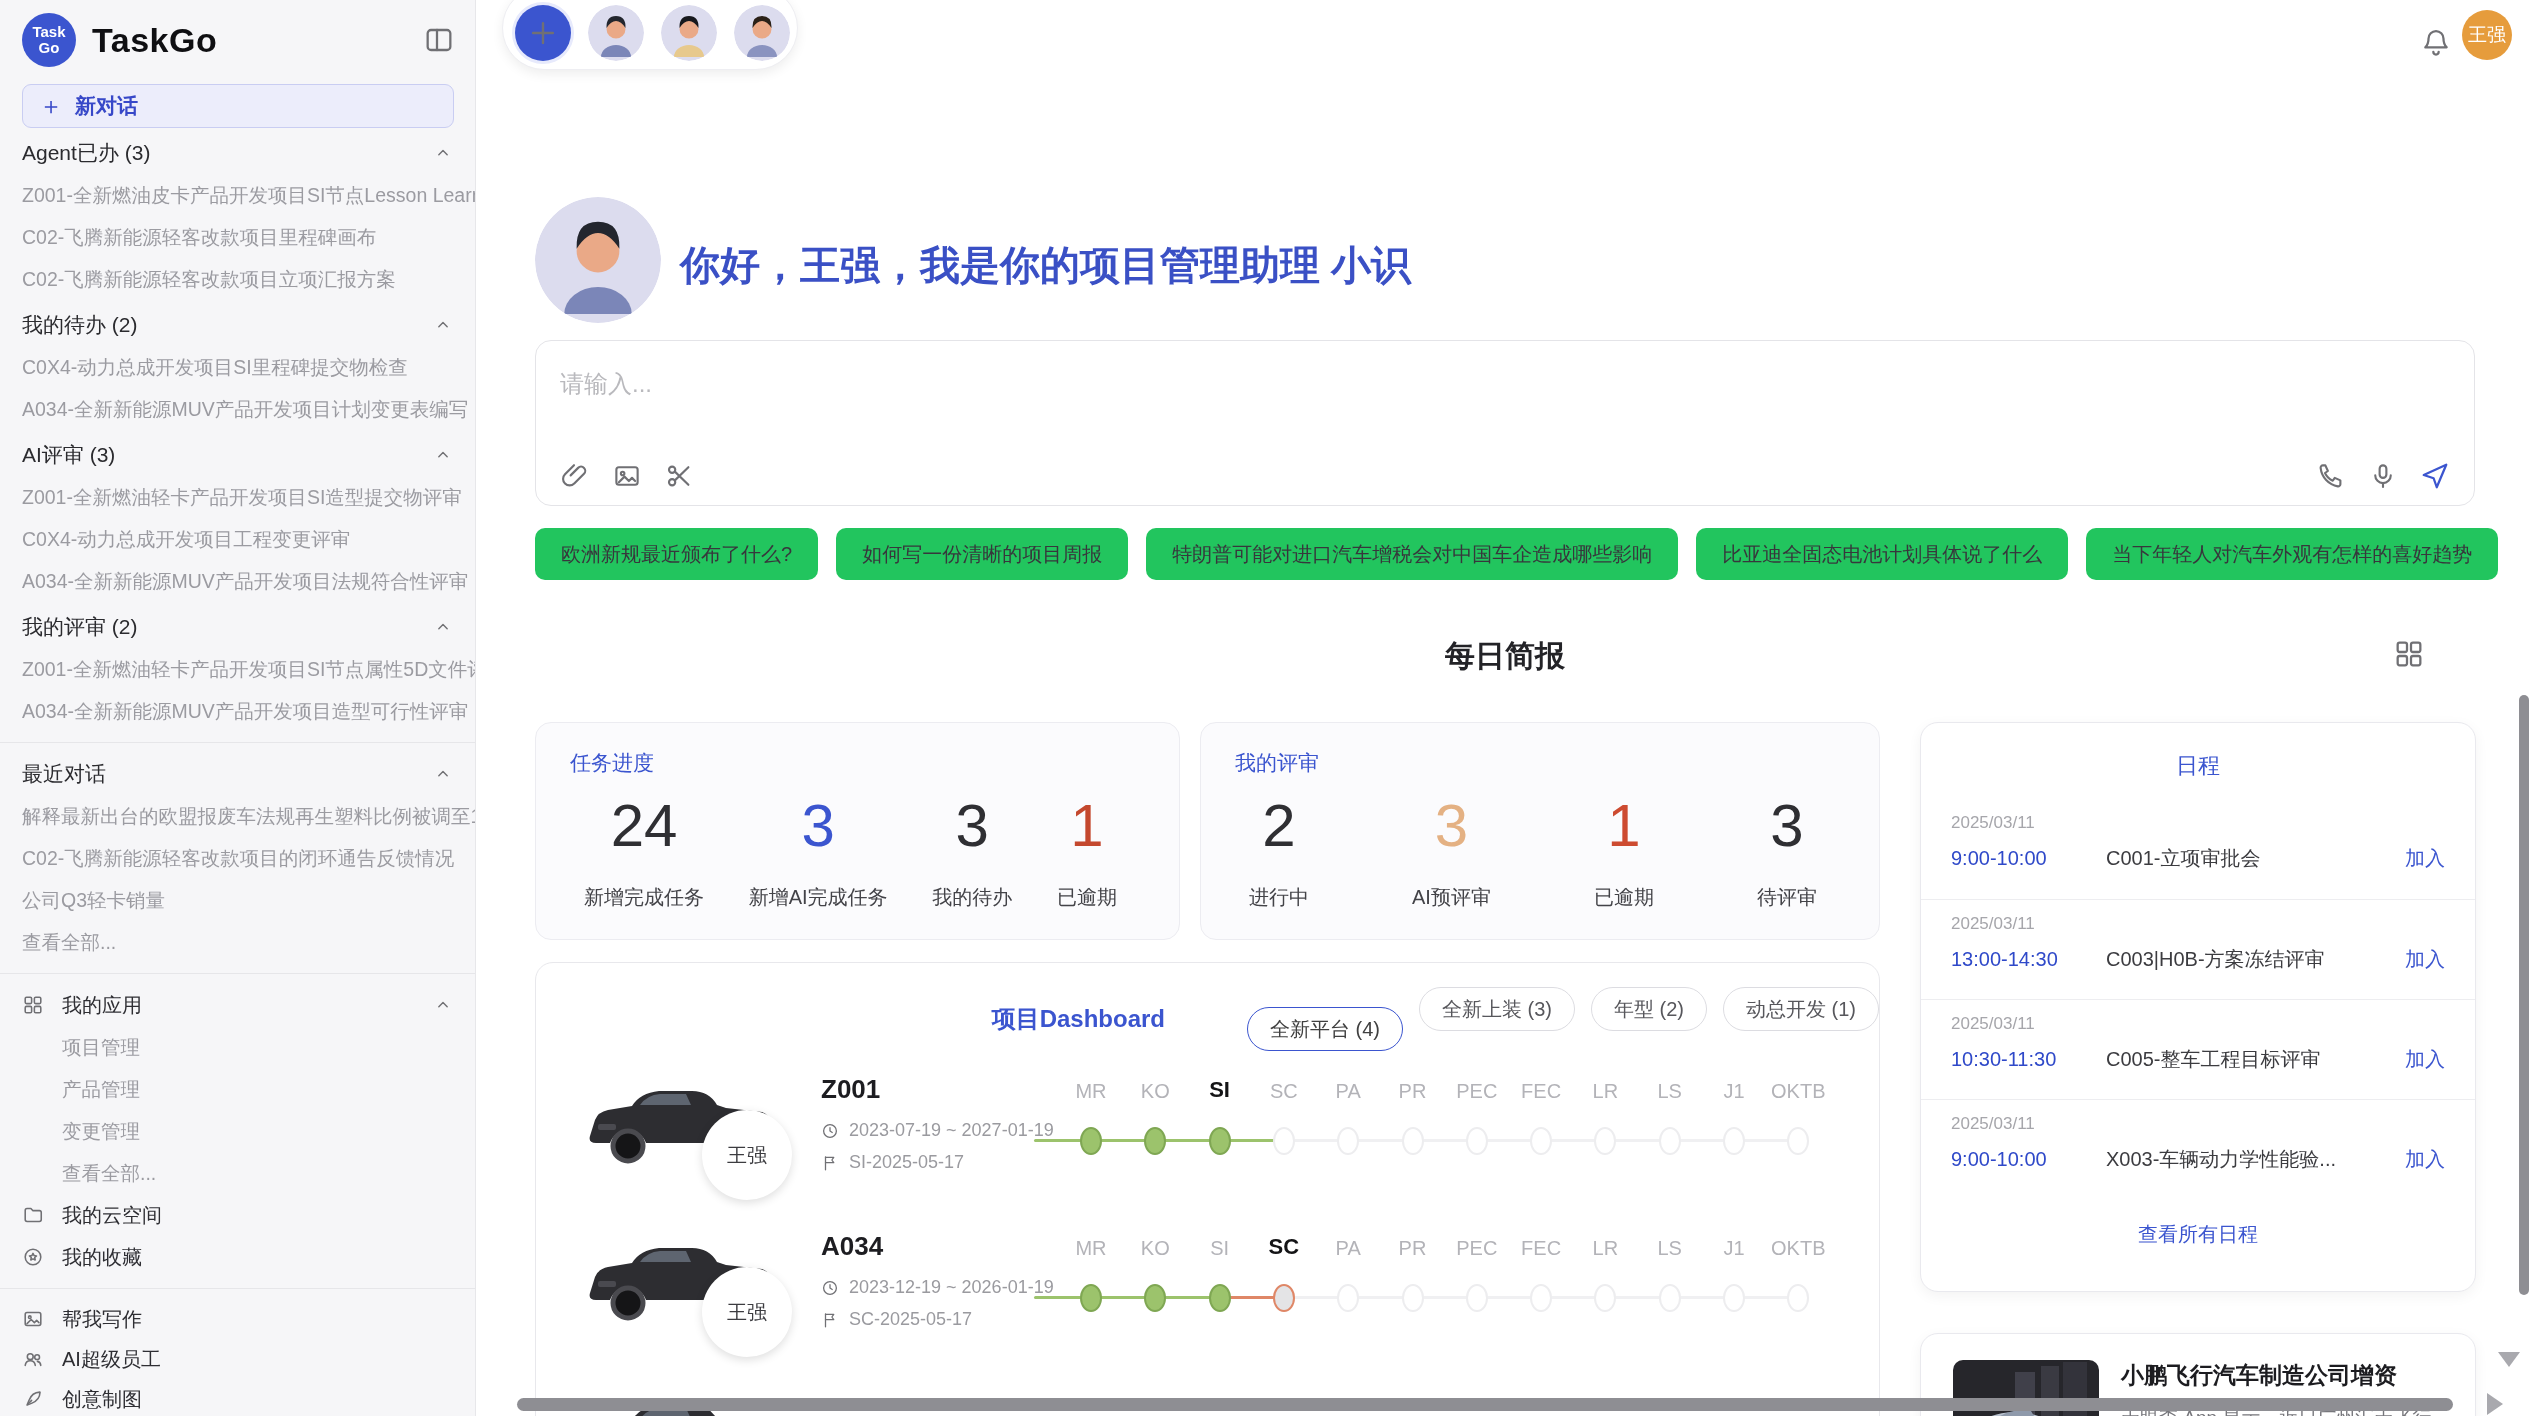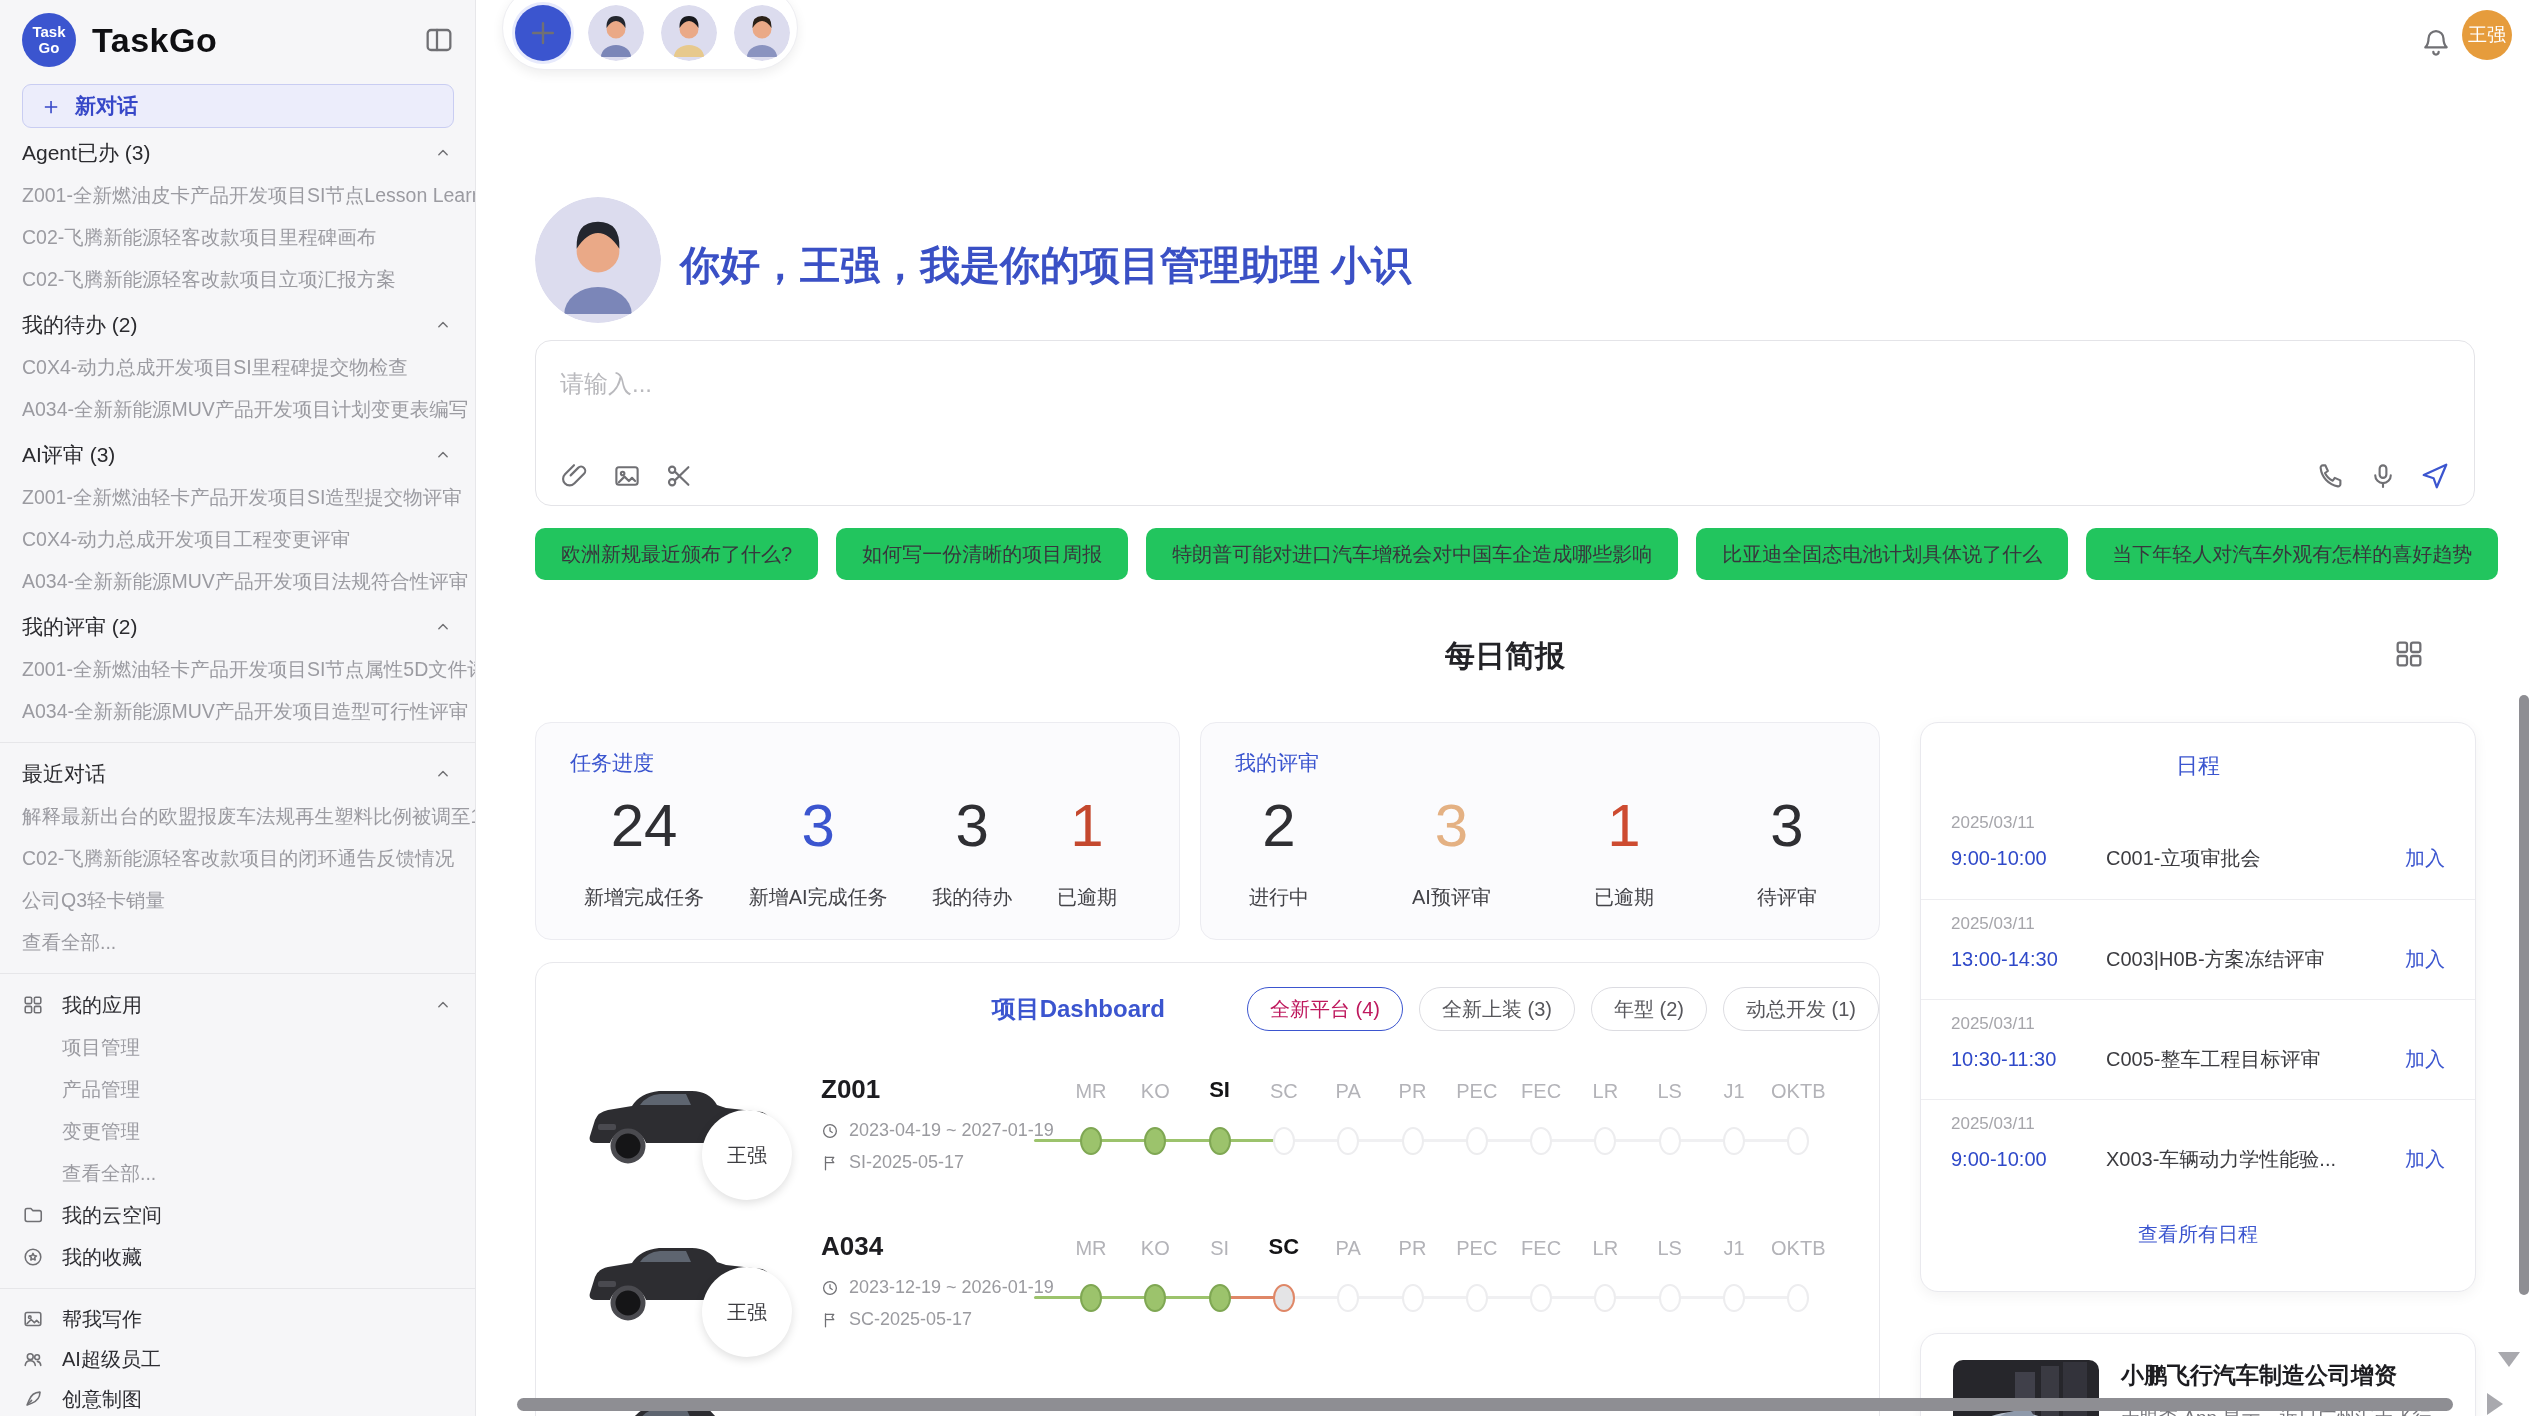--- a/index.html
+++ b/index.html
@@ -75,21 +75,21 @@
   .stat-label { font-size:20px; color:#434348; margin-top:24px; }
 
   
   .dash-card { position:absolute; left:535px; top:962px; width:1345px; height:560px;
     background:#fff; border:1px solid #e8e8ec; border-radius:18px; overflow:hidden; }
   .dash-head { display:flex; align-items:center; padding:24px 0 0 34px; gap:22px;justify-content:flex-end; }
   .dash-title { font-size:24px; font-weight:bold; color:#3b55cf; margin-right:60px; }
   .tabs { display:flex; gap:16px; }
   .tab { height:44px; border-radius:22px; border:1px solid #dcdce1; background:#fff; color:#57575c;
     font-size:20px; display:flex; align-items:center; padding:0 22px; cursor:pointer; white-space:nowrap; }
-  .tab.active { border-color:#3b55cf; color:#be185d; }
+  .tab.active { border-color:#3b55cf; color:#404040;margin-top:20px; }
   .proj-row { position:absolute; left:0; width:100%; height:157px; }
   .truck { position:absolute; left:38px; top:28px; width:205px; height:102px; }
   .owner-badge { position:absolute; left:166px; top:66px; width:90px; height:90px; border-radius:50%;
     background:#fff; box-shadow:0 3px 10px rgba(0,0,0,.13); display:flex; align-items:center;
     justify-content:center; font-size:20px; color:#3c3c40; }
   .proj-name { position:absolute; left:285px; top:30px; font-size:26px; font-weight:bold; color:#1d1d21; }
   .proj-meta { position:absolute; left:285px; display:flex; align-items:center; gap:10px;
     font-size:18px; color:#9a9a9f; white-space:nowrap; }
   .meta-ic { width:18px; height:18px; }
   .ms-label { position:absolute; width:72px; text-align:center; top:36px; font-size:20px; color:#b3b3b8; }
@@ -463,21 +463,21 @@
         </div>
      <div class="owner-badge">王强</div>
      <div class="proj-name">Z001</div>
      <div class="proj-meta" style="top:76px">
        <span class="meta-ic">
             <svg class="ic" viewBox="0 0 24 24" stroke="#9a9a9f">
               <circle cx="12" cy="12" r="8.5"></circle>
               <path d="M12 7.5V12l3 2"></path>
             </svg>
           </span>
-       <span>2023-04-19 ~ 2027-01-19</span>
+       <span>2023-07-19 ~ 2027-01-19</span>
         </div>
      <div class="proj-meta" style="top:108px">
        <span class="meta-ic">
             <svg class="ic" viewBox="0 0 24 24" stroke="#9a9a9f">
               <path d="M6 21V4"></path>
               <path d="M6 4.5h11l-2.5 3.5L17 11.5H6"></path>
             </svg>
           </span>
        <span>SI-2025-05-17</span>
         </div>

